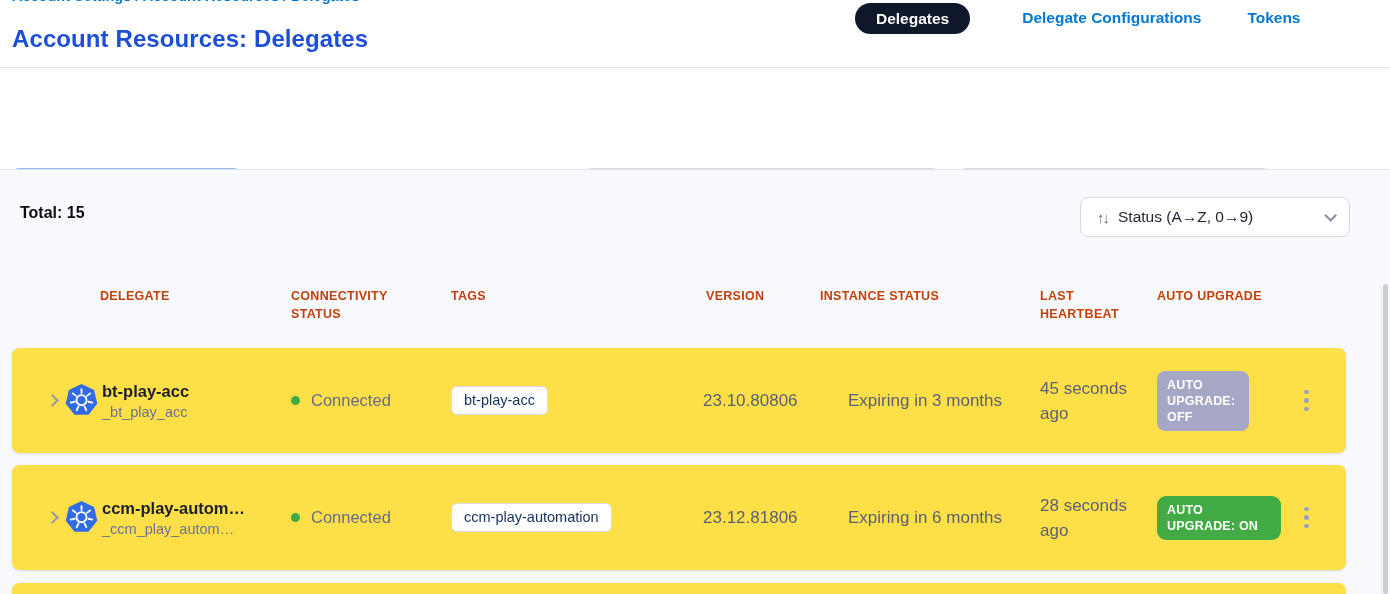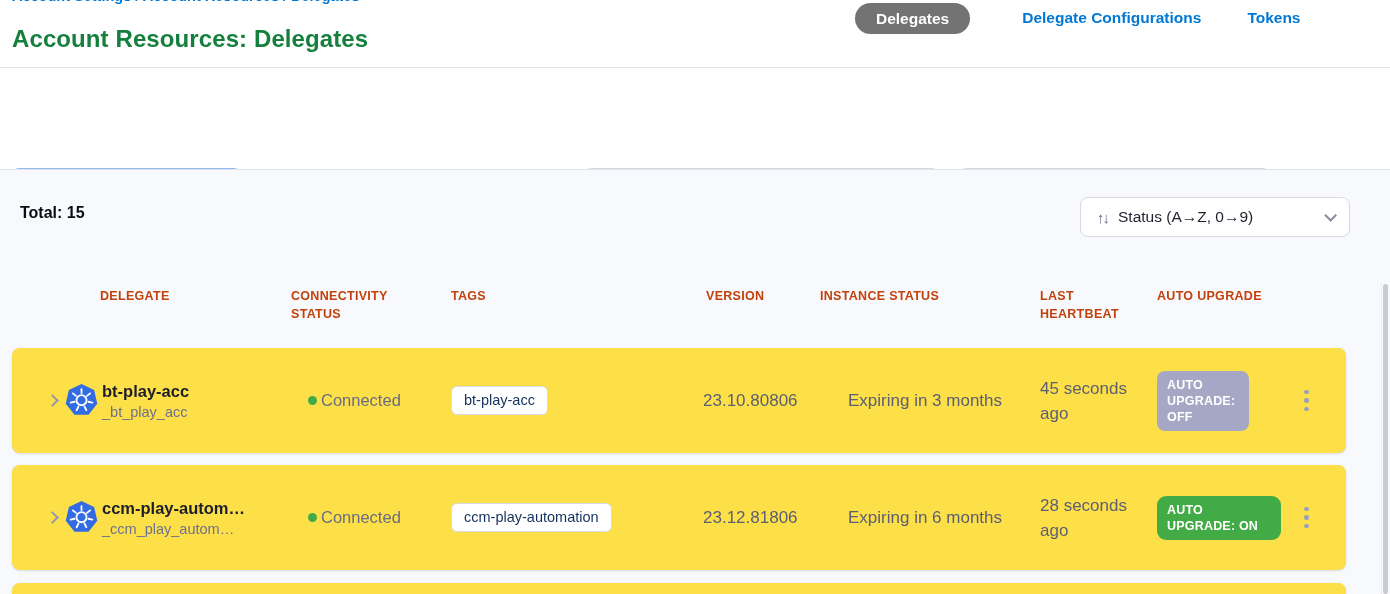--- a/index.html
+++ b/index.html
@@ -6,26 +6,26 @@
   html,body { background:#fff; }
   .screen {
     position:relative; width:1390px; height:594px; overflow:hidden;
     font-family:"Liberation Sans", sans-serif; background:#ffffff; color:#1c1e2d;
   }
   
   .breadcrumb-clip { position:absolute; top:0; left:12px; width:420px; height:5px; overflow:hidden; }
   .breadcrumb-clip span { display:block; margin-top:-12px; font-size:14.5px; font-weight:600; color:#0278d5; white-space:nowrap; }
 
   
-  .page-title { position:absolute; top:25px; left:12px; font-size:24px; font-weight:700; color:#15803d; letter-spacing:.1px; }
+  .page-title { position:absolute; top:25px; left:12px; font-size:24px; font-weight:700; color:#1d4ed8; letter-spacing:.1px; }
   .header-divider { position:absolute; top:67px; left:0; width:100%; height:1px; background:#e2e3ea; }
 
   .tabs { position:absolute; top:2px; left:855px; display:flex; align-items:center; height:32px; }
   .tab-pill {
-    background:#737373; color:#ffffff; font-size:15.5px; font-weight:700;
+    background:#0f172a; color:#ffffff; font-size:15.5px; font-weight:700;
     border-radius:999px; padding:7px 21px; line-height:17px; cursor:pointer;
   }
   .tab-link { color:#0278d5; font-size:15.5px; font-weight:700; cursor:pointer; white-space:nowrap; }
   .tab-link.cfg { margin-left:52px; }
   .tab-link.tokens { margin-left:46px; }
 
   
   .toolbar { position:absolute; top:68px; left:0; width:100%; height:102px; background:#fff; }
   .toolbar-divider { position:absolute; top:169px; left:0; width:100%; height:1px; background:#e2e3ea; }
   .btn-new {
@@ -78,21 +78,21 @@
   
   .row-card {
     position:absolute; left:12px; width:1334px; height:105px; background:#fde047; border-radius:8px;
     box-shadow:0 1px 2px rgba(96,97,112,.18), 0 0 1px rgba(40,41,61,.10); cursor:pointer;
   }
   .row1 { top:348px; } .row2 { top:465px; } .row3 { top:583px; height:105px; }
   .cell { position:absolute; top:0; height:100%; display:flex; align-items:center; }
   .cell.c-expand   { left:36px; }
   .cell.c-icon     { left:52px; }
   .cell.c-name     { left:90px; }
-  .cell.c-conn     { left:296px; gap:4px; }
+  .cell.c-conn     { left:279px; gap:11px; }
   .cell.c-tags     { left:439px; }
   .cell.c-version  { left:691px; }
   .cell.c-instance { left:836px; }
   .cell.c-heartbeat{ left:1028px; width:102px; }
   .cell.c-upgrade  { left:1145px; }
   .cell.c-menu     { left:1286px; }
 
   .expander { width:9px; height:9px; border-top:2.5px solid #9496ab; border-right:2.5px solid #9496ab; transform:rotate(45deg); }
   .k8s-icon svg { display:block; }
   .name-block .dg-name { font-size:16.5px; font-weight:700; color:#1c1e2d; line-height:22px; }

